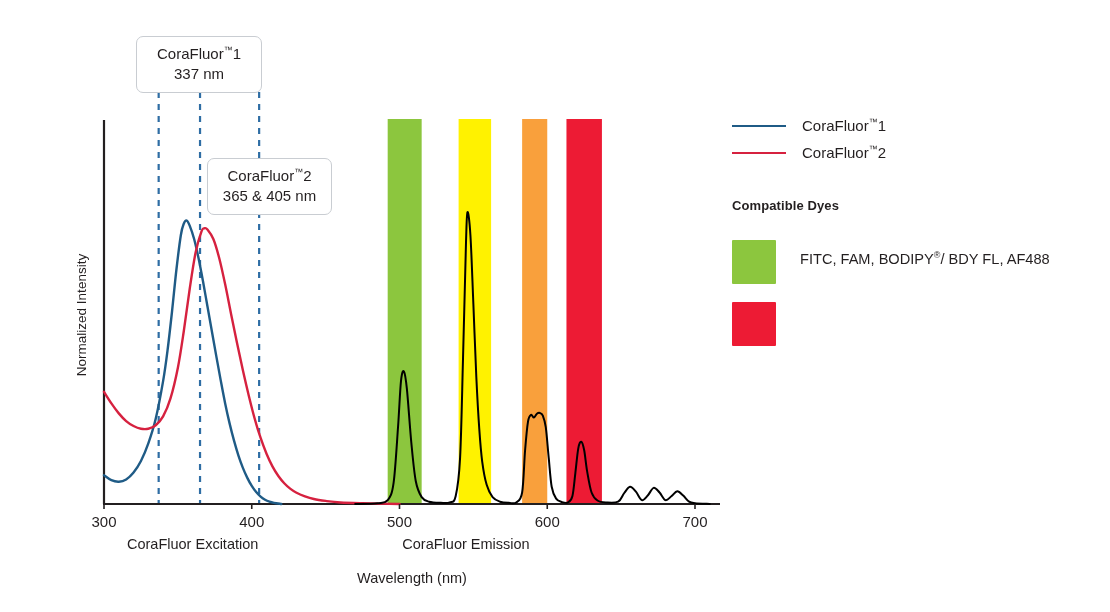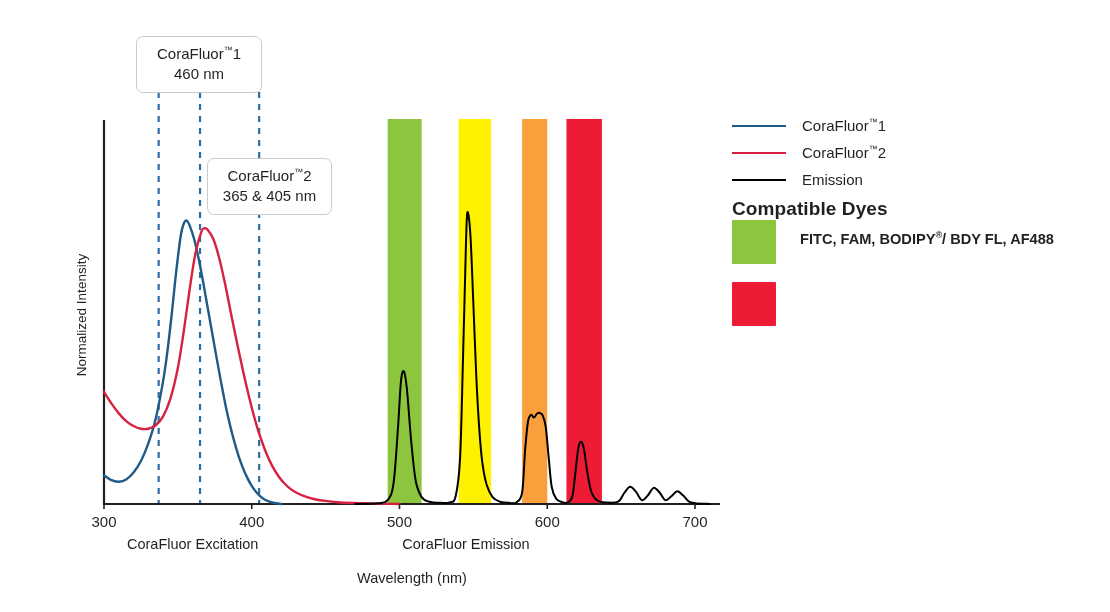--- a/index.html
+++ b/index.html
@@ -52,24 +52,24 @@
   
   .panel{position:absolute;left:732px;top:0;width:378px;height:612px;}
 
   .legend{position:absolute;left:0;top:112px;width:370px;}
   .legend-row{display:flex;align-items:center;height:27px;}
   .legend-swatch{width:54px;height:0;border-top-width:2.4px;border-top-style:solid;flex:0 0 auto;}
   .legend-label{margin-left:16px;font-size:15px;color:#231f20;white-space:nowrap;}
 
   .dyes-title{
     position:absolute;left:0;top:198px;
-    font-size:19px;font-weight:bold;color:#231f20;letter-spacing:.1px;
+    font-size:13px;font-weight:bold;color:#231f20;letter-spacing:.1px;
   }
 
-  .dyes{position:absolute;left:0;top:220px;width:378px;font-weight:bold;}
+  .dyes{position:absolute;left:0;top:240px;width:378px;}
   .dye-row{display:flex;align-items:flex-start;margin-bottom:18px;}
   .dye-swatch{width:44px;height:44px;flex:0 0 auto;border-radius:1px;}
   .dye-label{
     margin-left:24px;font-size:14.6px;color:#231f20;
     line-height:1.42;padding-top:9px;white-space:pre-line;
   }
   .dye-row.two-line .dye-label{padding-top:2px;}
   sup.reg{font-size:9px;vertical-align:super;}
 </style>
 </head>
@@ -114,42 +114,38 @@
           <text x="465.9875" y="549" class="axis-sub">CoraFluor Emission</text>
         </g>
         <text x="412" y="583" class="axis-title">Wavelength (nm)</text>
         <text x="0" y="0" class="y-title" transform="translate(86,315) rotate(-90)">Normalized Intensity</text>
       </svg>
   </div>
 
   <div id="callouts-host">
       <div class="callout" style="left: 136px; top: 36px; width: 126px;">
         <span class="l1">CoraFluor<sup class="tm">™</sup>1</span>
-        <span class="l2">460 nm</span>
+        <span class="l2">337 nm</span>
       </div>
       <div class="callout" style="left: 207px; top: 158px; width: 125px;">
         <span class="l1">CoraFluor<sup class="tm">™</sup>2</span>
         <span class="l2">365 &amp; 405 nm</span>
       </div>
     </div>
 
   <div class="panel">
 
     <div class="legend" id="legend-host">
         <div class="legend-row">
           <span class="legend-swatch" style="border-top-color: rgb(31, 91, 134);"></span>
           <span class="legend-label">CoraFluor<sup class="tm">™</sup>1</span>
         </div>
         <div class="legend-row">
           <span class="legend-swatch" style="border-top-color: rgb(214, 33, 63);"></span>
           <span class="legend-label">CoraFluor<sup class="tm">™</sup>2</span>
-        </div>
-        <div class="legend-row">
-          <span class="legend-swatch" style="border-top-color: rgb(0, 0, 0);"></span>
-          <span class="legend-label">Emission</span>
         </div>
       </div>
 
     <div class="dyes-title">Compatible Dyes</div>
 
     <div class="dyes" id="dyes-host">
         <div class="dye-row">
           <span class="dye-swatch" style="background: rgb(140, 198, 62);"></span>
           <span class="dye-label">FITC, FAM, BODIPY<sup class="reg">®</sup>/ BDY FL, AF488</span>
         </div>

